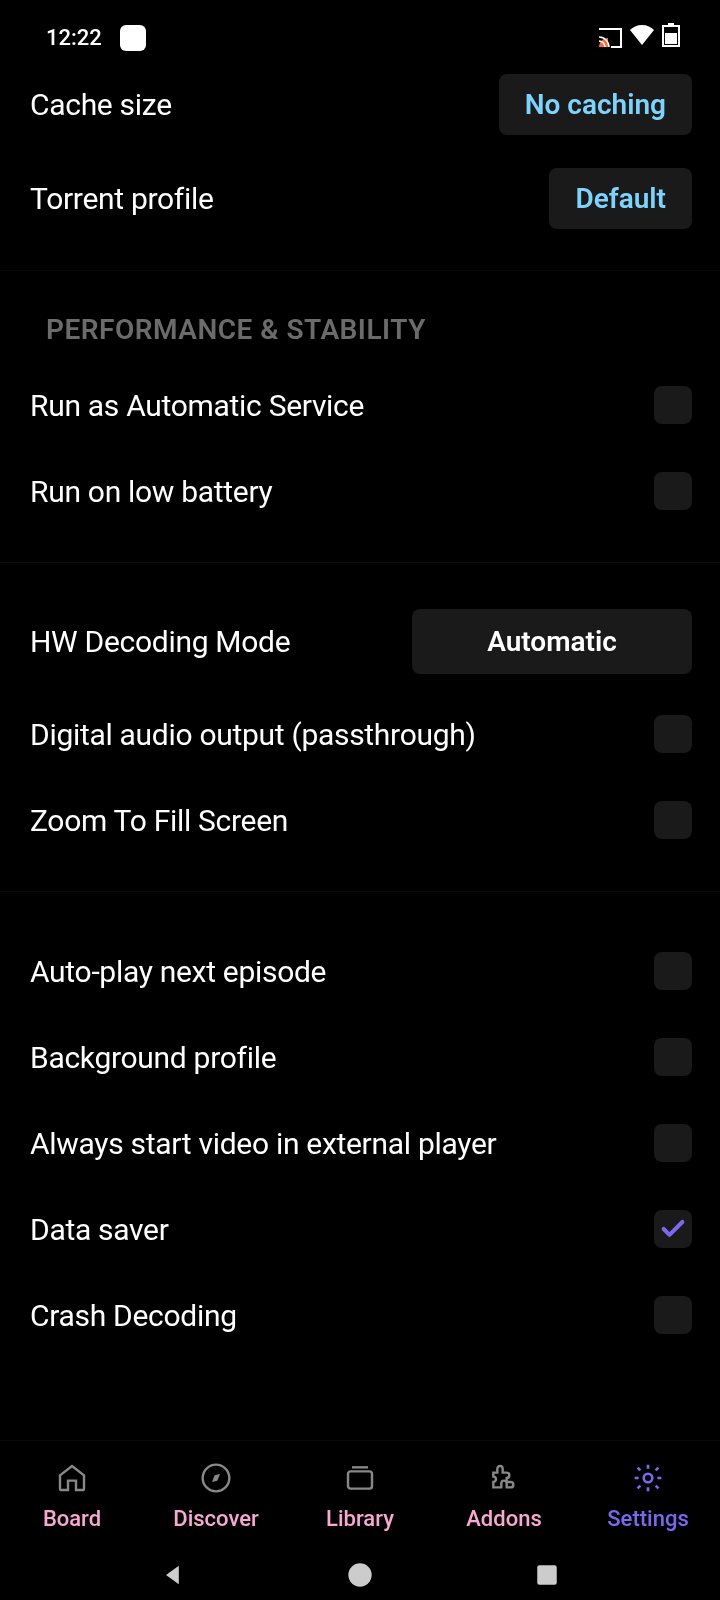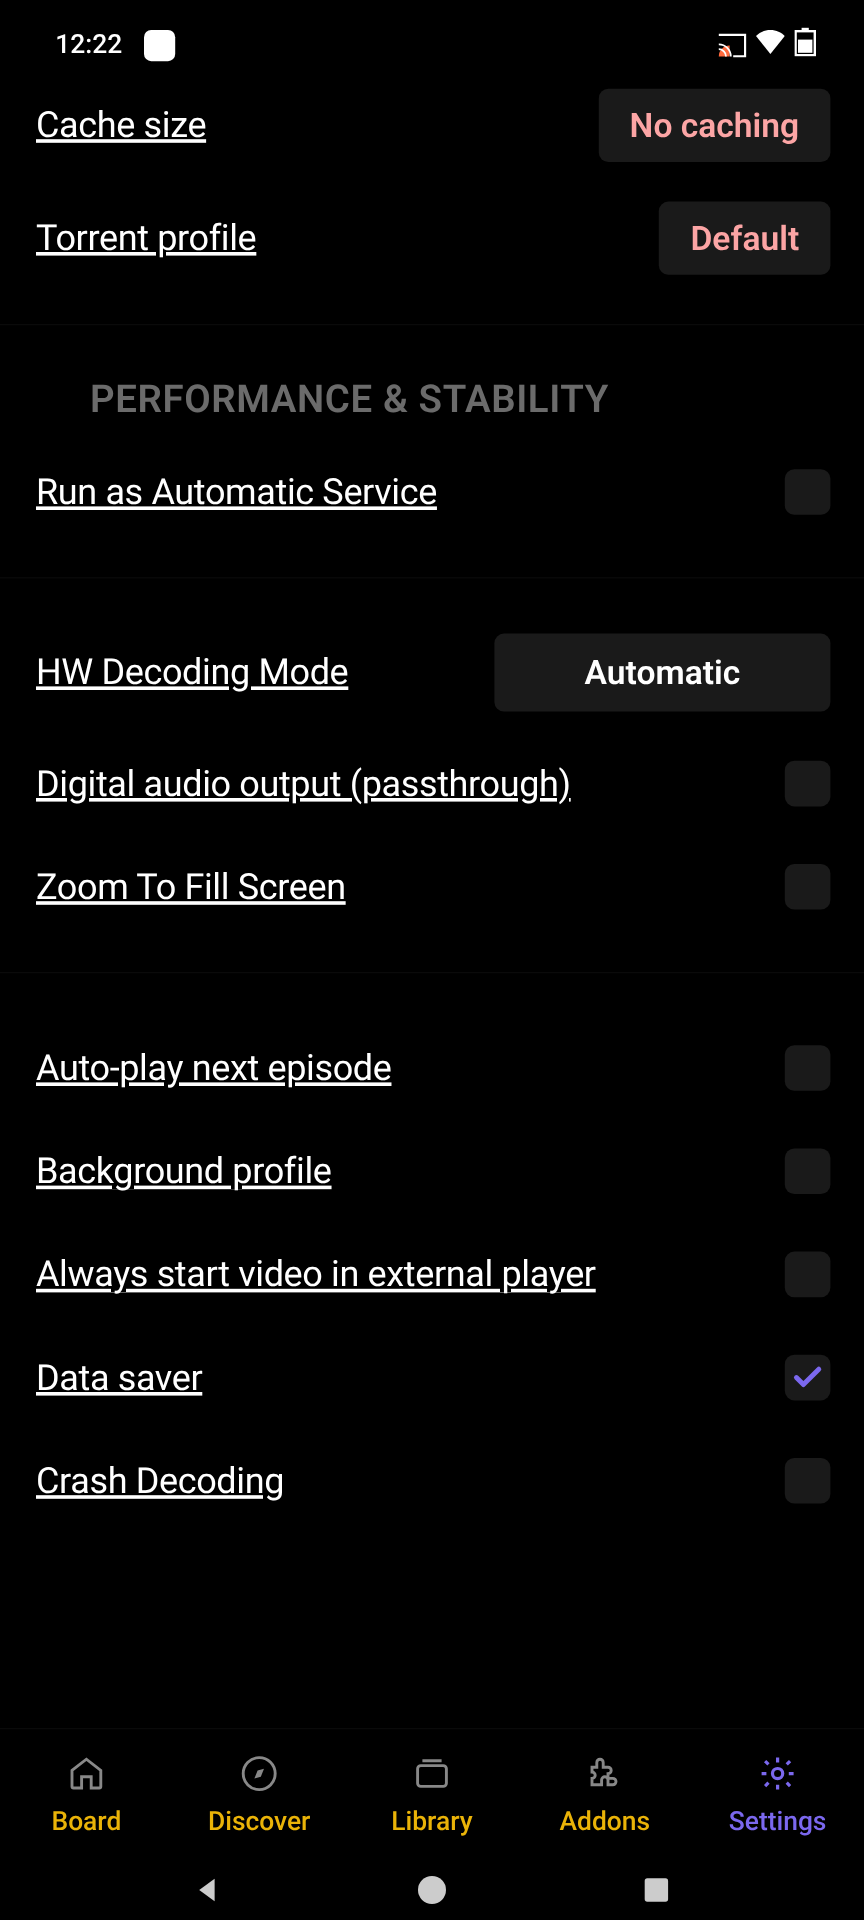--- a/index.html
+++ b/index.html
@@ -10,35 +10,35 @@
   .status-notch { width: 26px; height: 26px; background: #fff; border-radius: 6px; }
   .status-right { display: flex; align-items: center; gap: 8px; }
   .cast-icon { width: 24px; height: 20px; position: relative; }
   .cast-icon svg { width: 24px; height: 20px; }
   .wifi-icon svg { width: 24px; height: 20px; }
   .battery-icon svg { width: 18px; height: 24px; }
 
   .content { height: 1378px; overflow: hidden; }
   
   .row { display: flex; align-items: center; justify-content: space-between; padding: 0 28px 0 30px; min-height: 84px; }
-  .row-label { font-size: 30px; color: #fff; letter-spacing: -0.3px; text-decoration: underline; }
-  
-  .pill { background: #1a1a1a; border-radius: 8px; padding: 14px 26px; font-size: 28px; font-weight: 600; color: #fca5a5; }
+  .row-label { font-size: 30px; color: #fff; letter-spacing: -0.3px; }
+  
+  .pill { background: #1a1a1a; border-radius: 8px; padding: 14px 26px; font-size: 28px; font-weight: 600; color: #7dd3fc; }
   .pill-wide { background: #1a1a1a; border-radius: 8px; padding: 16px 16px; width: 280px; text-align: center; font-size: 28px; font-weight: 600; color: #fff; }
   
   .section-divider { height: 1px; background: #0a0a0a; margin-top: 30px; }
-  .section-head { font-size: 32px; font-weight: 600; color: #6b6b6b; letter-spacing: 0.5px; padding: 42px 30px 16px; margin-left: 45px; }
+  .section-head { font-size: 28px; font-weight: 600; color: #6b6b6b; letter-spacing: 0.5px; padding: 42px 46px 16px; }
   
   .checkbox { width: 38px; height: 38px; background: #1a1a1a; border-radius: 8px; display: flex; align-items: center; justify-content: center; }
   .checkbox.checked svg { width: 28px; height: 28px; }
   
   .row.tall { min-height: 86px; }
   
   .nav-bar { height: 110px; display: flex; border-top: 1px solid #0a0a0a; }
-  .nav-item { flex: 1; display: flex; flex-direction: column; align-items: center; justify-content: center; gap: 10px; color: #eab308; }
+  .nav-item { flex: 1; display: flex; flex-direction: column; align-items: center; justify-content: center; gap: 10px; color: #f9a8d4; }
   .nav-item.active { color: #7b68ee; }
   .nav-icon { width: 36px; height: 36px; display: flex; align-items: center; justify-content: center; }
   .nav-label { font-size: 22px; font-weight: 500; }
   
   .sys-nav { height: 50px; background: #000; display: flex; align-items: center; justify-content: space-around; padding: 0 80px; }
   .sys-btn { width: 40px; height: 40px; display: flex; align-items: center; justify-content: center; }
 </style>
 </head>
 <body>
 
@@ -83,20 +83,24 @@
   </div>
 
   <div class="section-divider"></div>
   <div class="section-head">PERFORMANCE &amp; STABILITY</div>
 
   <div class="row tall">
     <span class="row-label">Run as Automatic Service</span>
     <div class="checkbox"></div>
   </div>
 
+  <div class="row tall">
+    <span class="row-label">Run on low battery</span>
+    <div class="checkbox"></div>
+  </div>
 
   <div class="section-divider" style="margin-top:28px;"></div>
 
   <div class="row" style="margin-top:36px;">
     <span class="row-label">HW Decoding Mode</span>
     <div class="pill-wide">Automatic</div>
   </div>
 
   <div class="row tall" style="margin-top:8px;">
     <span class="row-label">Digital audio output (passthrough)</span>

